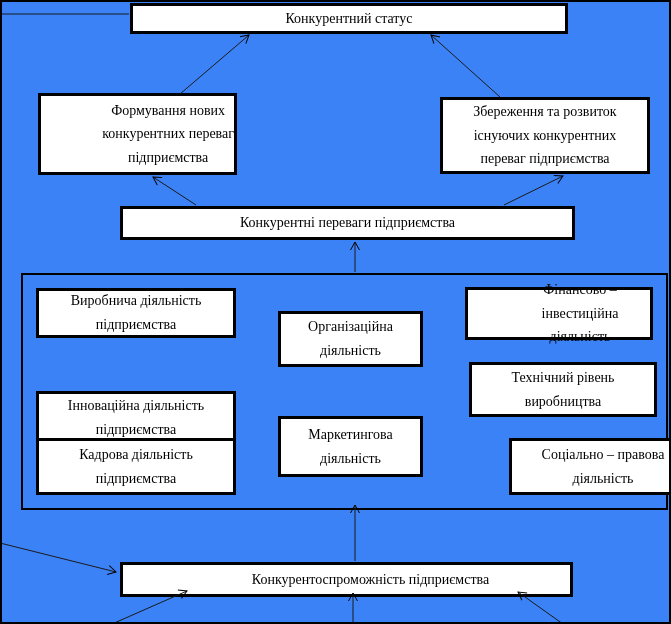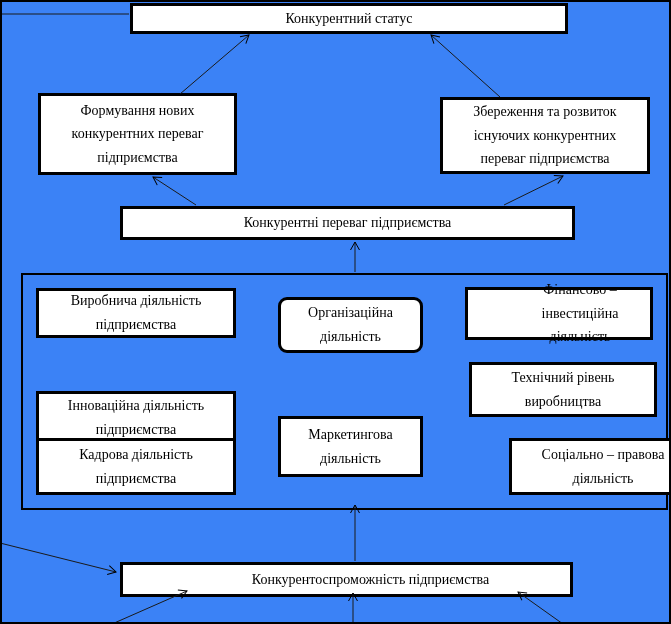--- a/index.html
+++ b/index.html
@@ -40,28 +40,28 @@
   }
   svg.connectors {
     position:absolute;
     left:0; top:0;
     width:671px; height:624px;
     z-index:20;
     pointer-events:none;
   }
   
   .n-status          { left:130px; top:3px;   width:438px; height:31px; }
-  .n-new             { left:38px;  top:93px;  width:199px; height:82px; }
+  .n-new             { left:38px;  top:93px;  width:199px; height:82px;justify-content:flex-end; }
   .n-preserve        { left:440px; top:97px;  width:210px; height:77px; }
   .n-advantages      { left:120px; top:206px; width:455px; height:34px; }
   .c-activities      { left:21px;  top:273px; width:647px; height:237px; }
   .n-production      { left:36px;  top:288px; width:200px; height:50px; }
   .n-innovation      { left:36px;  top:363px; width:200px; height:54px;margin-top:28px; }
   .n-personnel       { left:36px;  top:438px; width:200px; height:57px;font-family:Liberation Serif, serif; }
-  .n-org             { left:278px; top:297px; width:145px; height:56px;border-radius:9px; }
+  .n-org             { left:278px; top:311px; width:145px; height:56px; }
   .n-marketing       { left:278px; top:416px; width:145px; height:61px; }
   .n-financial       { left:465px; top:287px; width:188px; height:53px;padding-left:42px; }
   .n-technical       { left:469px; top:362px; width:188px; height:55px; }
   .n-social          { left:465px; top:438px; width:188px; height:57px;margin-left:44px; }
   .n-competitiveness { left:120px; top:562px; width:453px; height:35px;padding-left:48px; }
 </style>
 </head>
 <body>
 
 <div id="canvas">
@@ -76,21 +76,21 @@
 
   <div class="node n-new">
       <div>Формування нових<br>конкурентних переваг<br>підприємства</div>
     </div>
 
   <div class="node n-preserve">
       <div>Збереження та розвиток<br>існуючих конкурентних<br>переваг підприємства</div>
     </div>
 
   <div class="node n-advantages">
-      <div>Конкурентні переваг підприємства</div>
+      <div>Конкурентні переваги підприємства</div>
     </div>
 
   <div class="node n-production">
       <div>Виробнича діяльність<br>підприємства</div>
     </div>
 
   <div class="node n-innovation">
       <div>Інноваційна діяльність<br>підприємства</div>
     </div>
 

